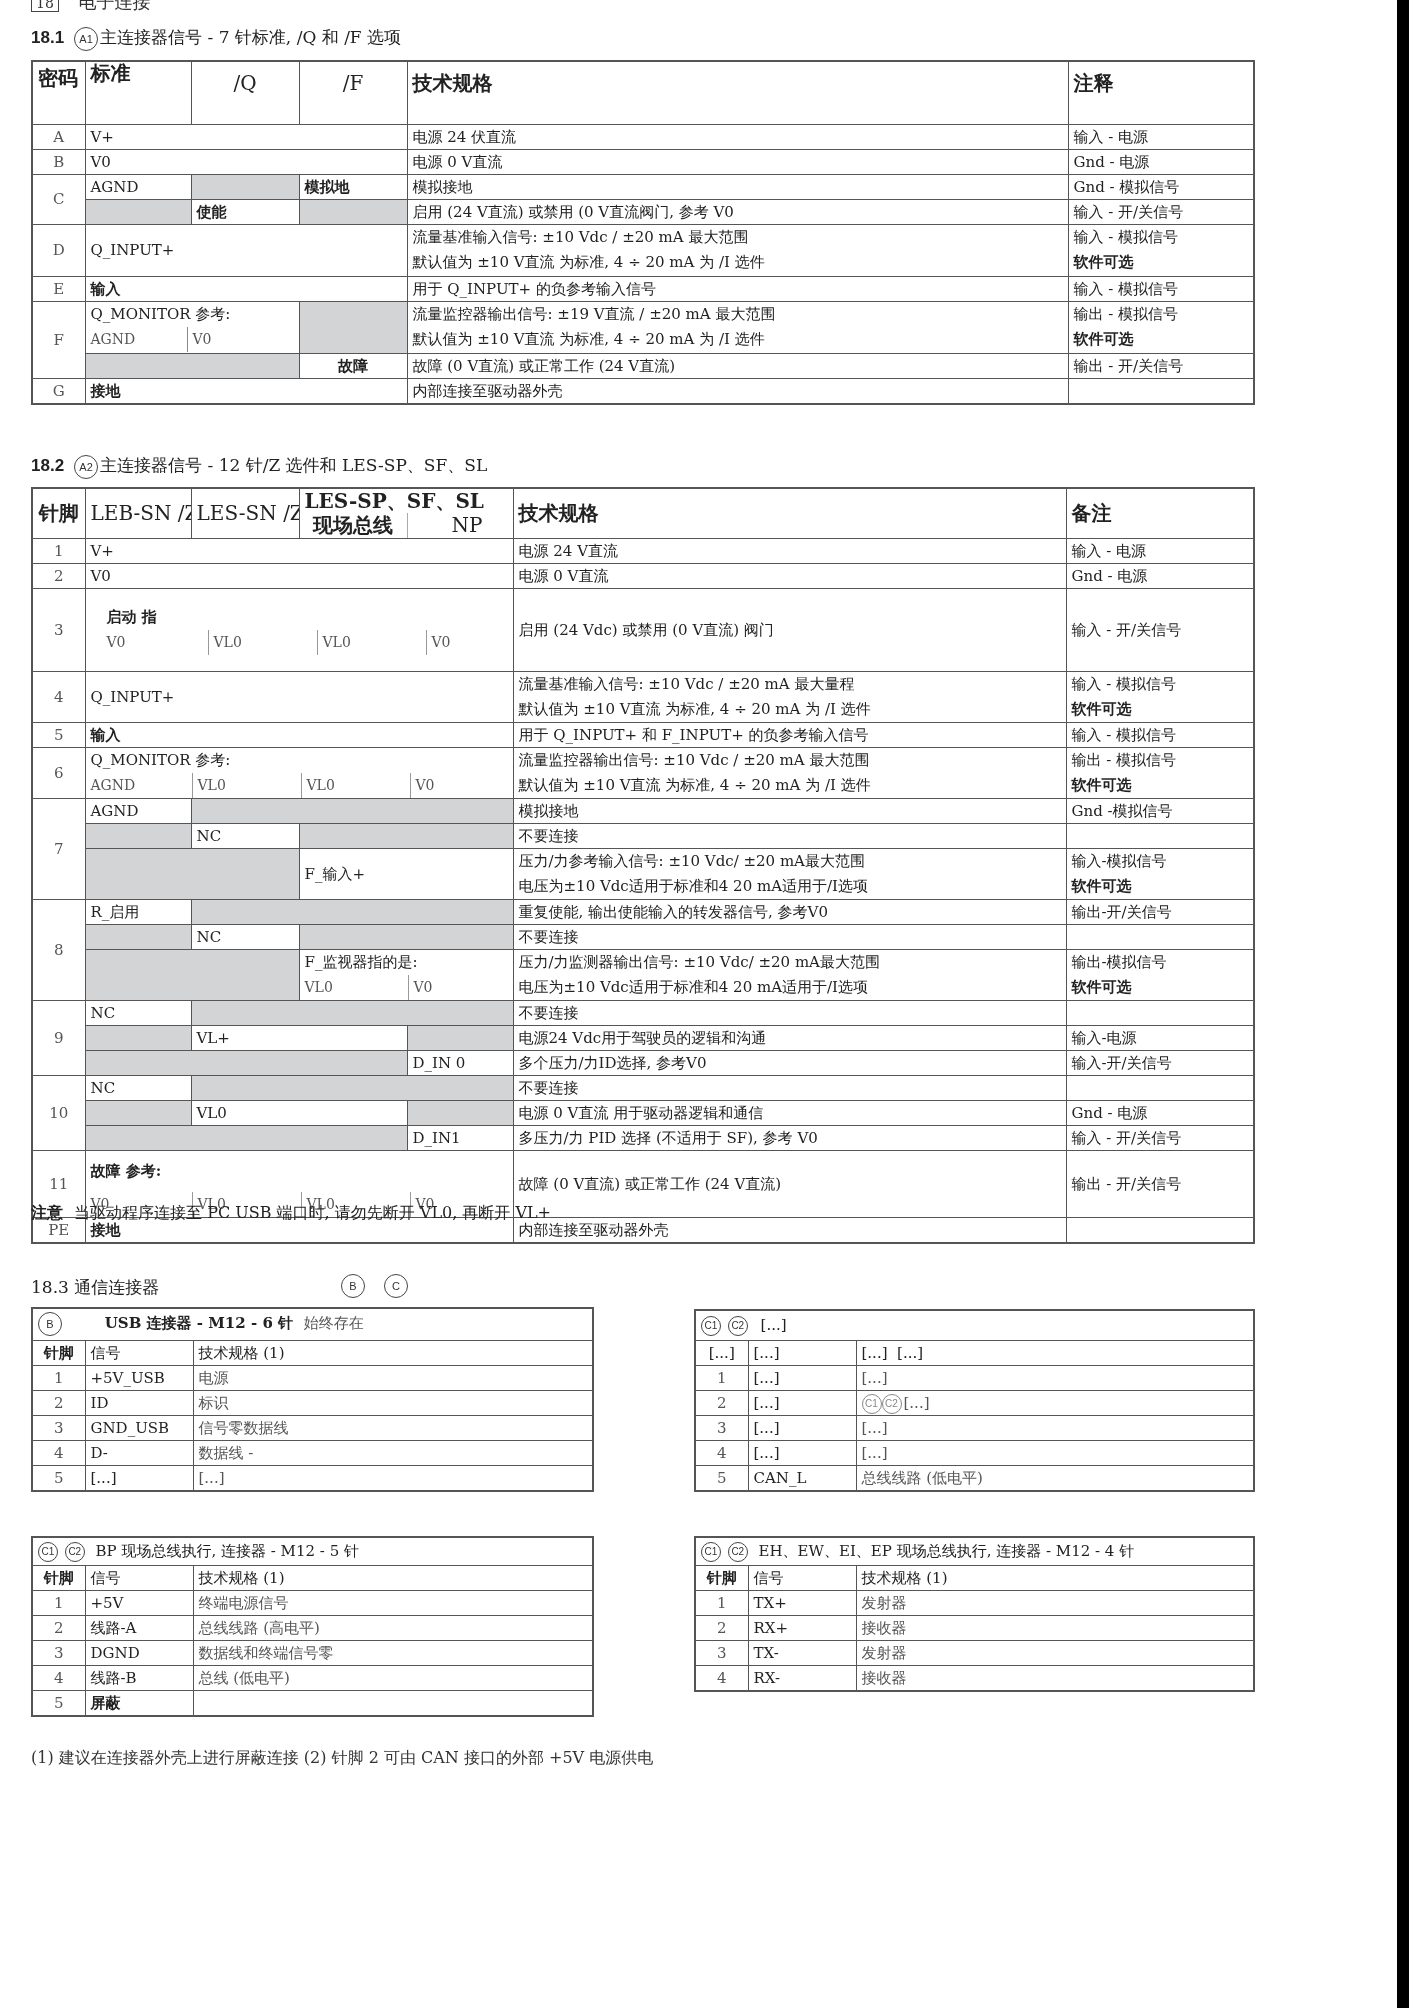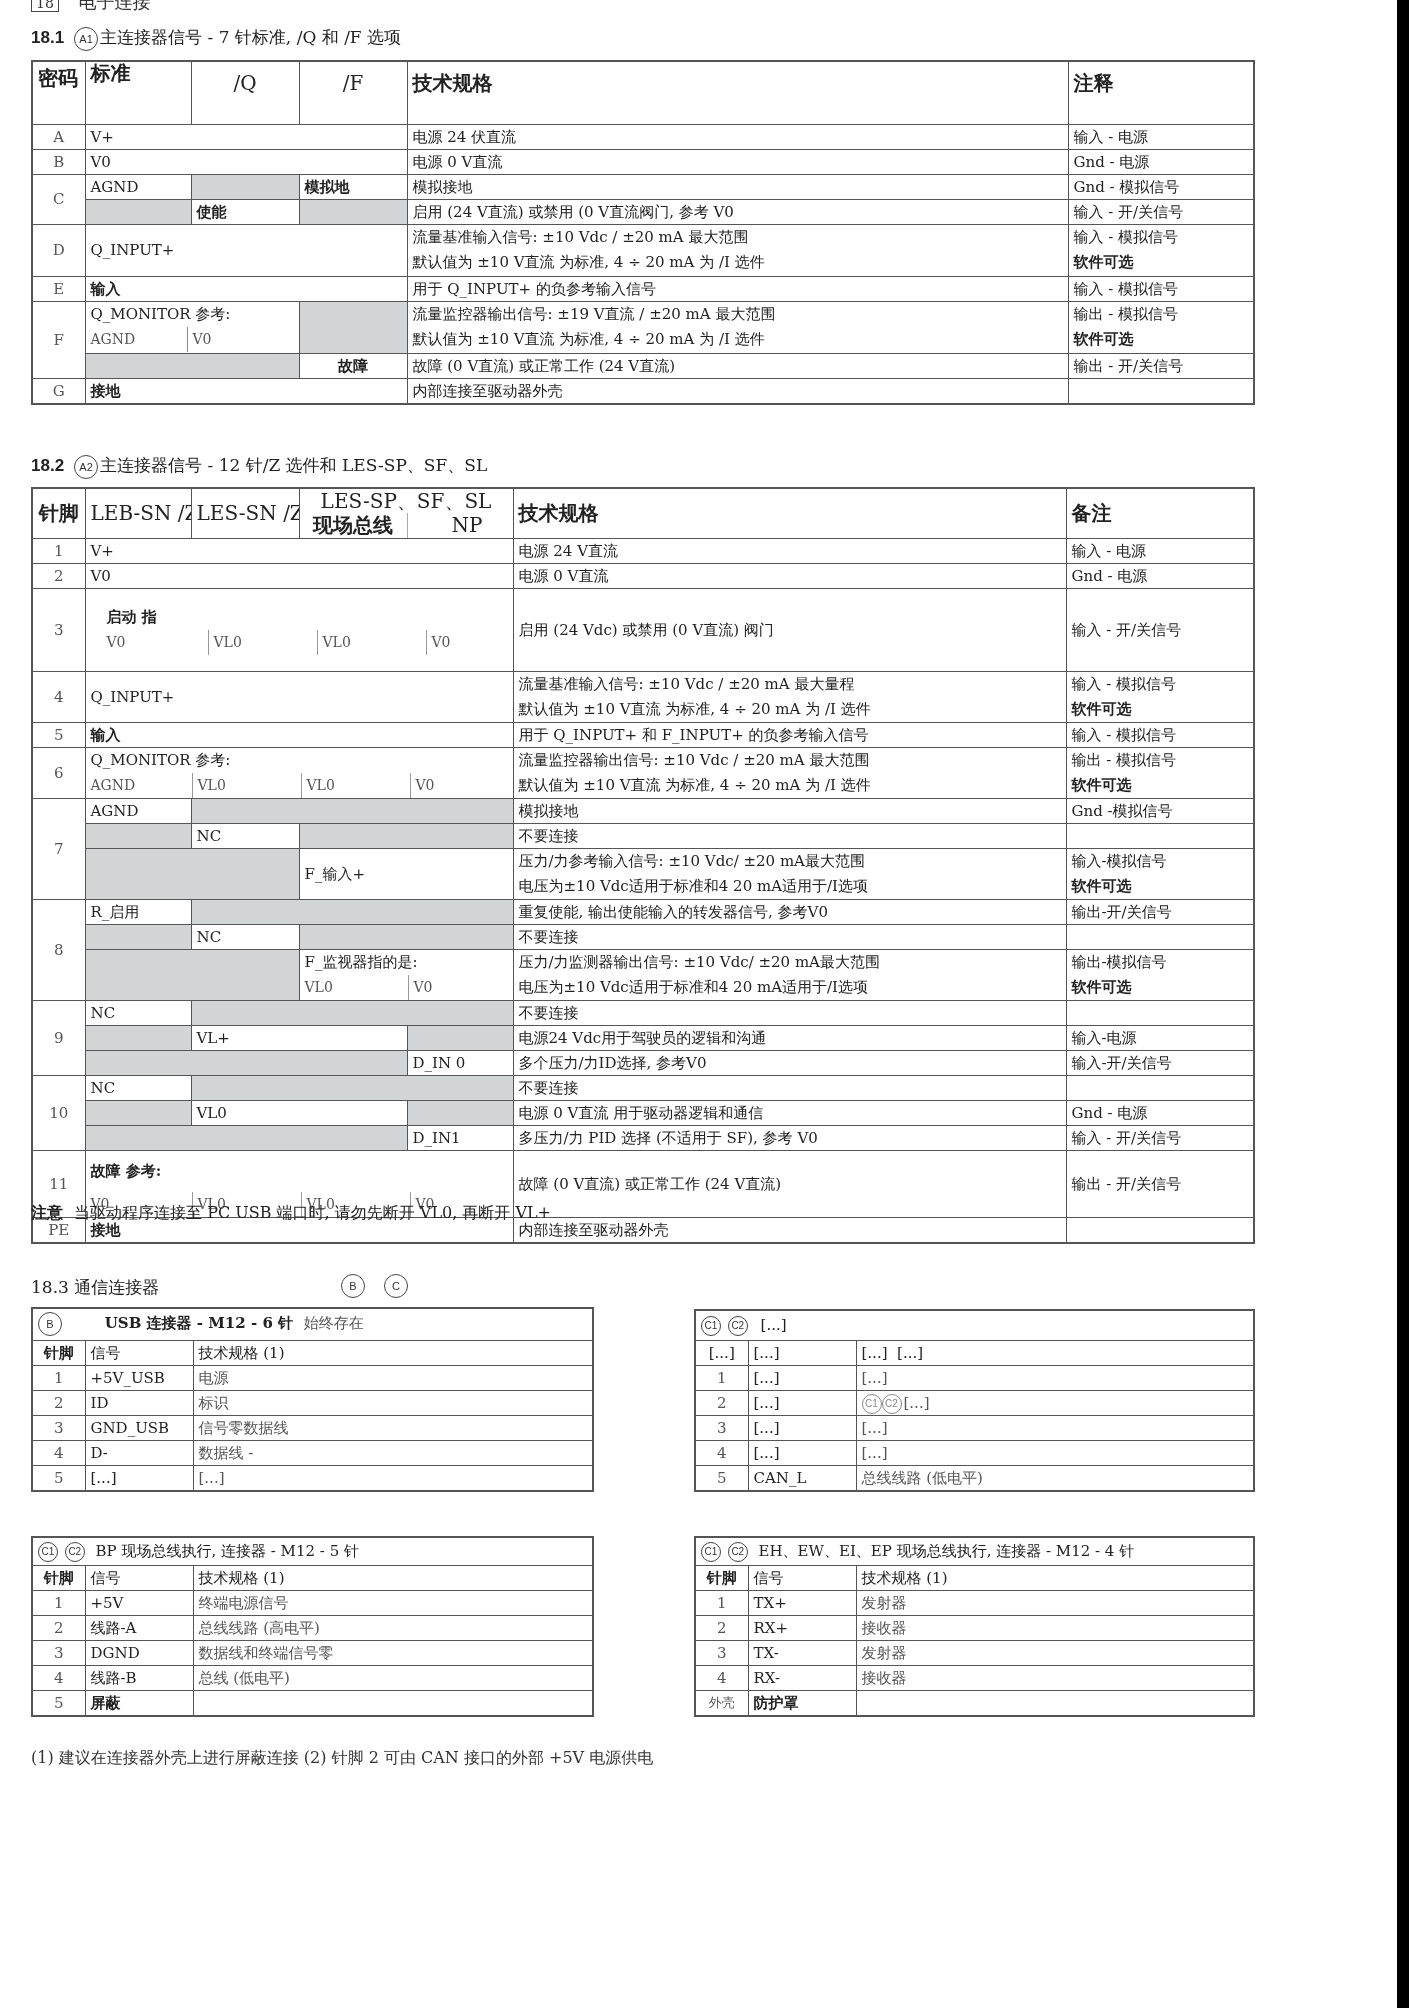--- a/index.html
+++ b/index.html
@@ -152,21 +152,21 @@
       <col style="width:108px">
       <col style="width:106px">
       <col style="width:553px">
       <col style="width:188px">
     </colgroup>
   <tbody>
       <tr style="height:25px">
     <th rowspan="2" class="c" style="text-align:center;padding:0 2px;">针脚</th>
     <th rowspan="2" style="font-family:'DejaVu Serif',serif;font-weight:normal;">LEB-SN /Z</th>
     <th rowspan="2" style="font-family:'DejaVu Serif',serif;font-weight:normal;">LES-SN /Z</th>
-    <th colspan="2" style="text-align:center;font-family:'DejaVu Serif',serif;font-weight:normal;border-bottom:none;">LES-SP、SF、SL</th>
+    <th colspan="2" style="text-align:left;font-family:'DejaVu Serif',serif;font-weight:bold;border-bottom:none;">LES-SP、SF、SL</th>
     <th rowspan="2">技术规格</th>
     <th rowspan="2">备注</th>
   </tr>
   <tr style="height:25px">
     <th style="text-align:center;border-top:none;border-right:1px solid #aaa;">现场总线</th>
     <th style="text-align:right;font-family:'DejaVu Serif',serif;font-weight:normal;border-top:none;padding-right:30px;">NP</th>
   </tr>
 
   <tr>
     <td class="c muted">1</td>
@@ -550,23 +550,18 @@
   <tr>
         <td class="c muted">3</td>
         <td>TX-</td>
         <td class="muted">发射器</td>
       </tr>
   <tr>
         <td class="c muted">4</td>
         <td>RX-</td>
         <td class="muted">接收器</td>
       </tr>
-  <tr>
-        <td class="c muted" style="font-size:13px;">外壳</td>
-        <td class="b">防护罩</td>
-        <td class="muted"></td>
-      </tr>
 </tbody>
   </table>
 
 <div class="note" style="left:31px;top:1748px;color:#333;">(1) 建议在连接器外壳上进行屏蔽连接 (2) 针脚 2 可由 CAN 接口的外部 +5V 电源供电</div>
 
 <div class="right-strip"></div>
 
 </body></html>

